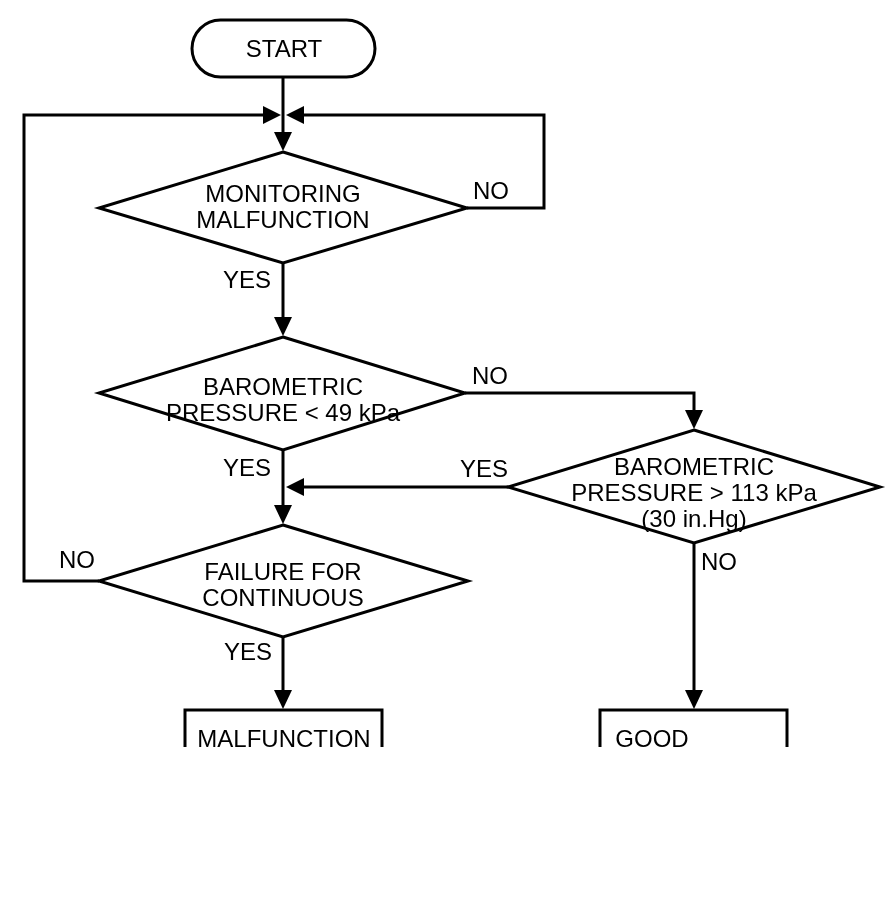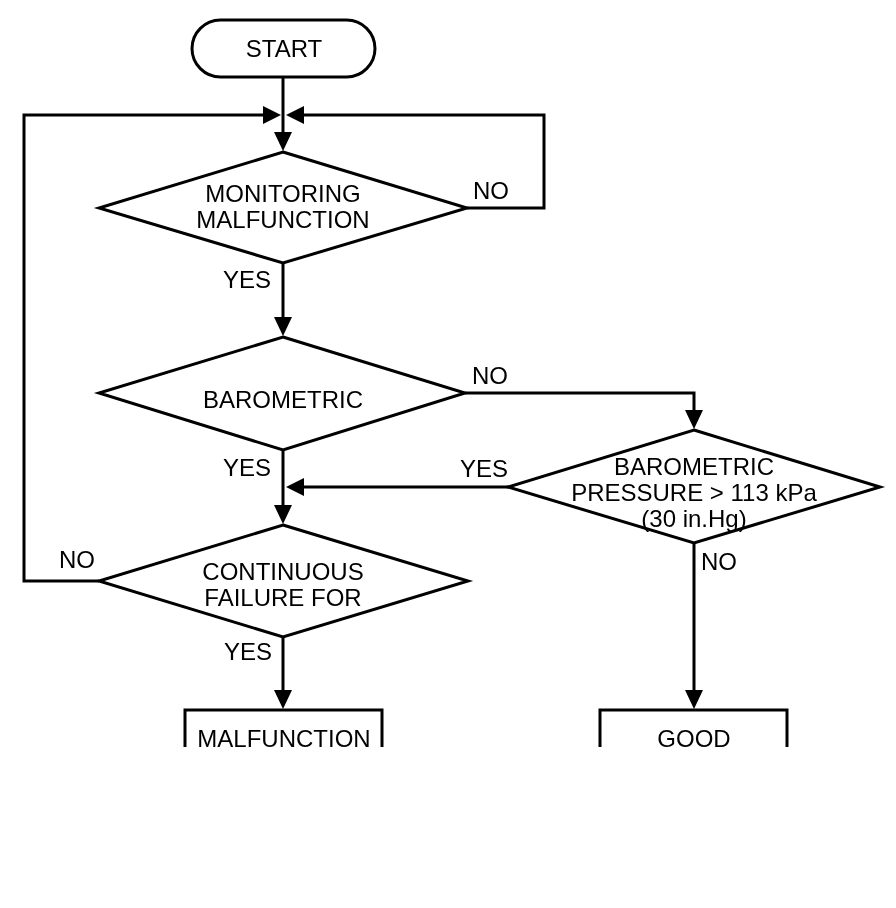--- a/index.html
+++ b/index.html
@@ -86,36 +86,37 @@
 
   <div class="label node-text" style="left:284px; top:49px;">START</div>
 
   <div class="label node-text" style="left:283px; top:207px;">
     <div>MONITORING</div>
     <div>MALFUNCTION</div>
   </div>
 
   <div class="label node-text" style="left:283px; top:400px;">
     <div>BAROMETRIC</div>
+    <div>PRESSURE &lt; 49 kPa</div>
   </div>
 
   <div class="label node-text" style="left:694px; top:493px;">
     <div>BAROMETRIC</div>
     <div>PRESSURE &gt; 113 kPa</div>
     <div>(30 in.Hg)</div>
   </div>
 
   <div class="label node-text" style="left:283px; top:585px;">
+    <div>FAILURE FOR</div>
     <div>CONTINUOUS</div>
-    <div>FAILURE FOR</div>
   </div>
 
   <div class="label node-text" style="left:284px; top:739px;">MALFUNCTION</div>
 
-  <div class="label node-text" style="left:694px; top:739px;">GOOD</div>
+  <div class="label node-text" style="left:652px; top:739px;">GOOD</div>
 
   <div class="label node-text" style="left:284px; top:869px;font-style:italic;">END</div>
 
   <div class="label edge-text" style="left:491px; top:191px;">NO</div>
 
   <div class="label edge-text" style="left:247px; top:280px;">YES</div>
 
   <div class="label edge-text" style="left:490px; top:376px;">NO</div>
 
   <div class="label edge-text" style="left:247px; top:468px;">YES</div>

